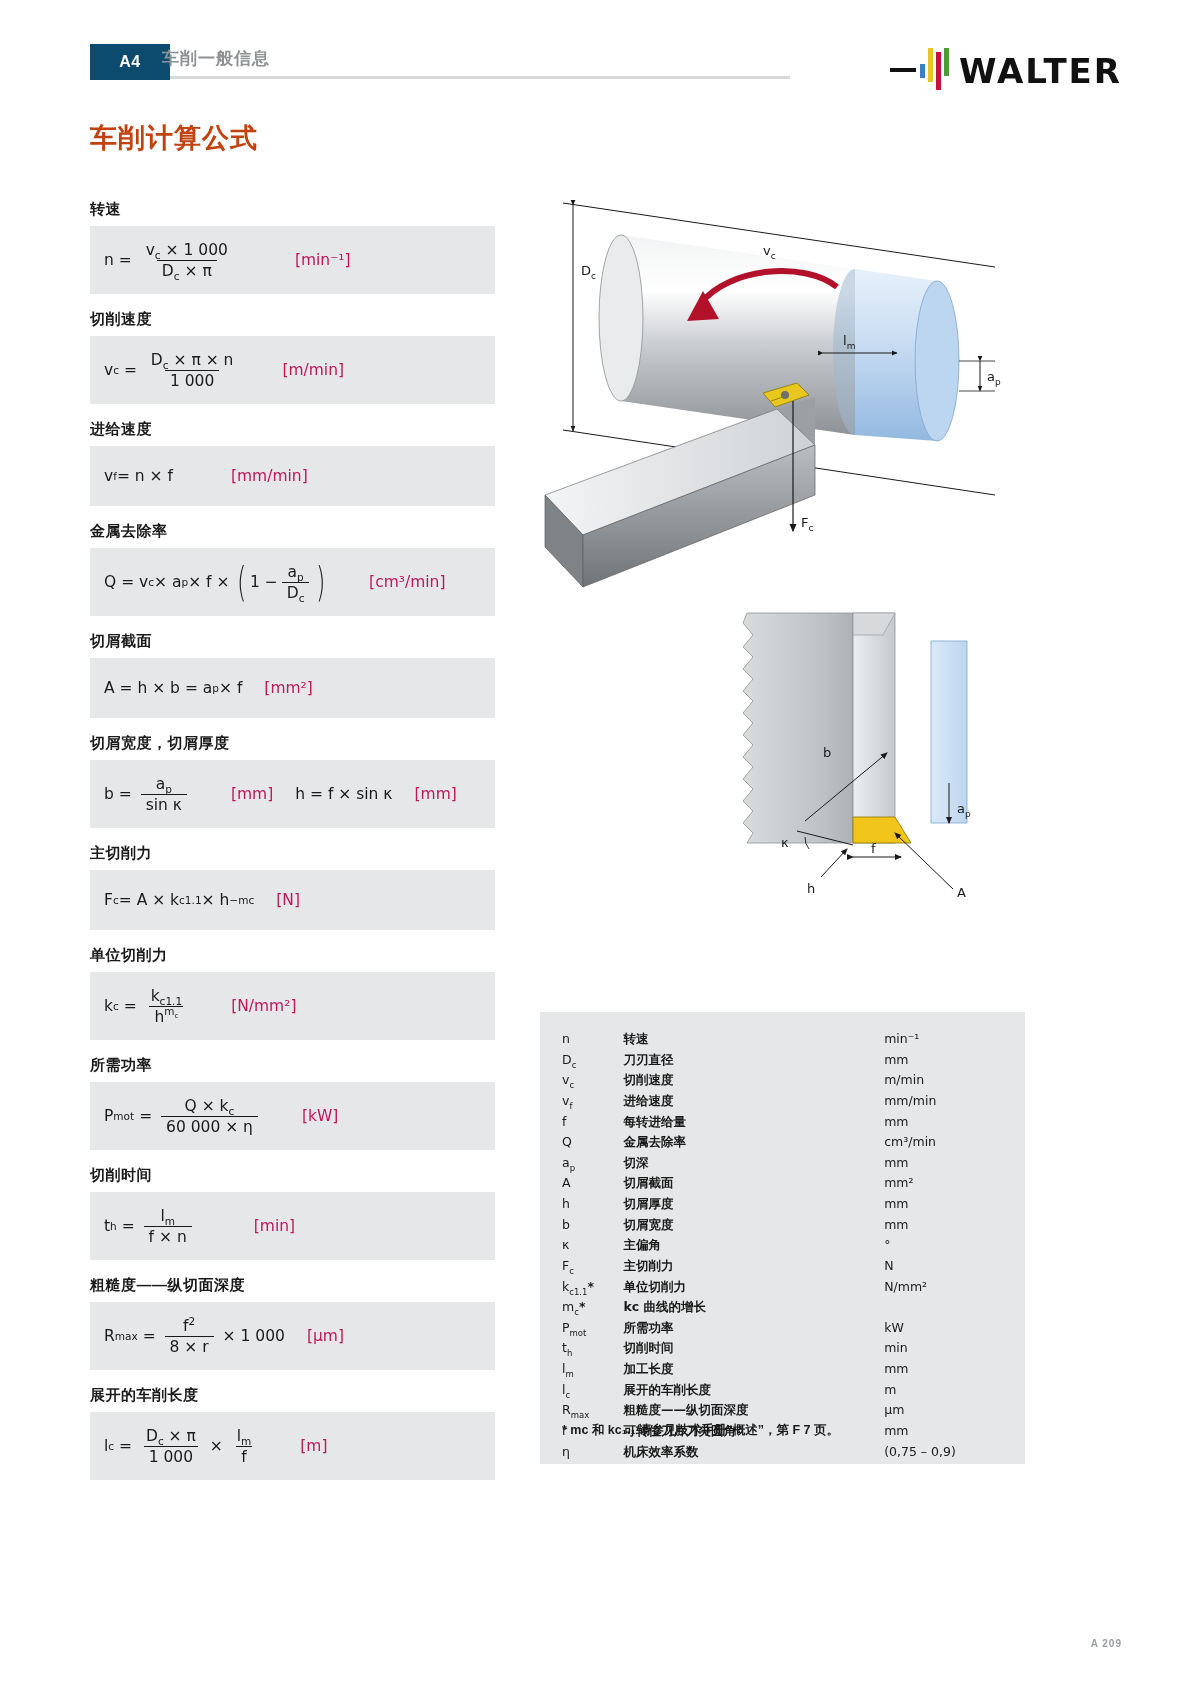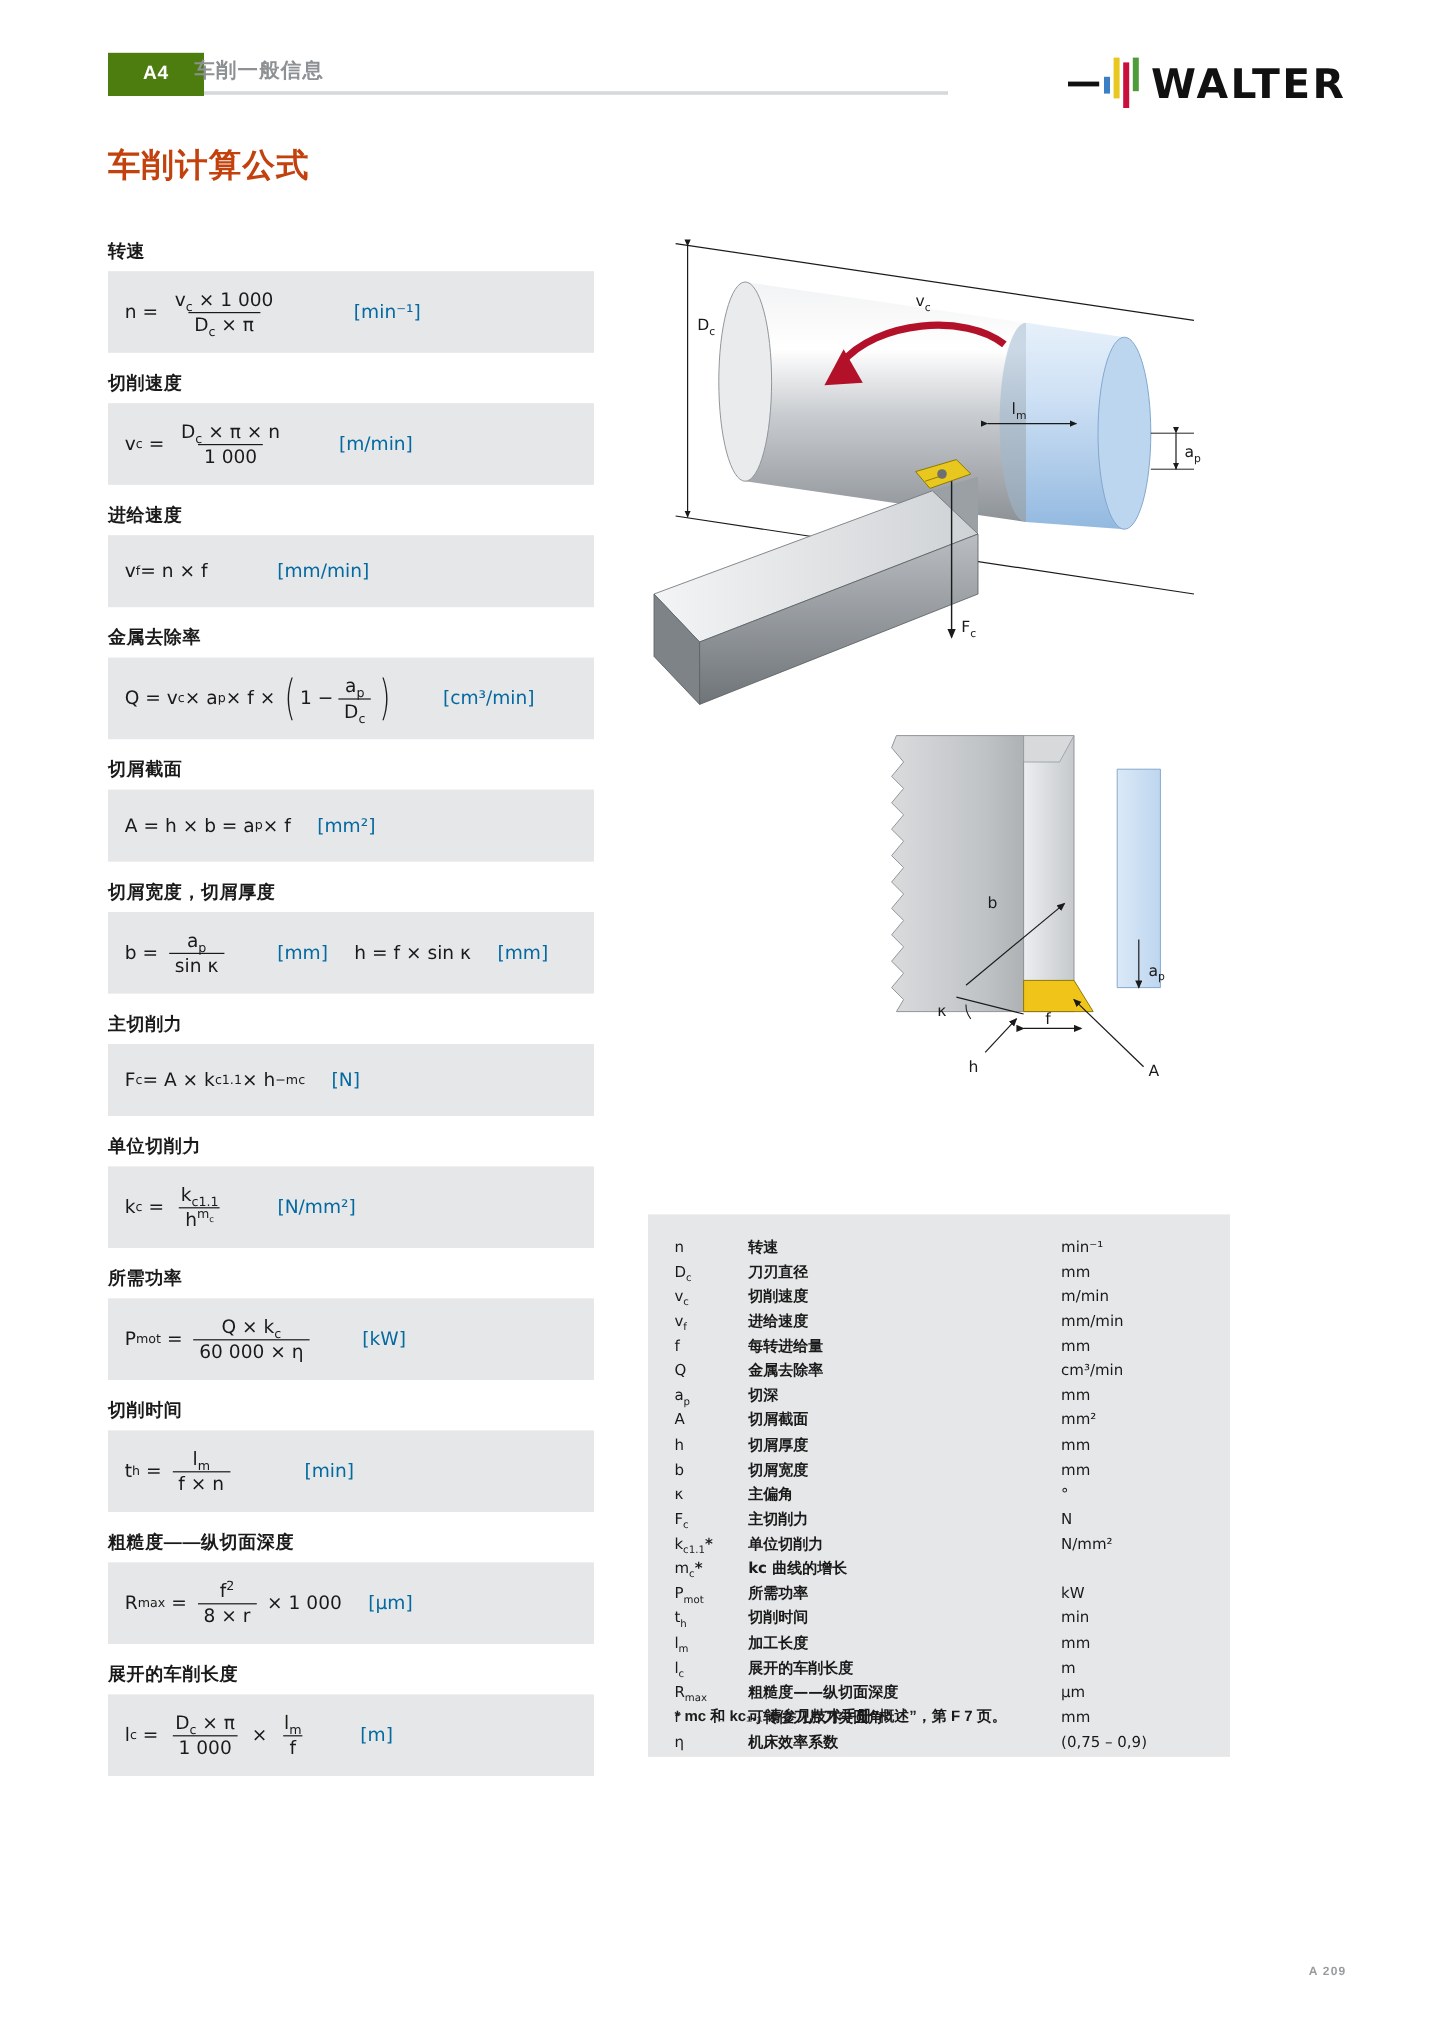--- a/index.html
+++ b/index.html
@@ -11,21 +11,21 @@
     color:#1a1a1a;
     position:relative;
     overflow:hidden;
   }
 
   
   .header { position:absolute; left:0; top:0; width:1200px; height:110px; }
   .hdr-tab {
     position:absolute; left:90px; top:44px;
     width:80px; height:36px;
-    background:#4d7c0f;
+    background:#0c4a6e;
     color:#ffffff;
     font-size:16px; font-weight:bold;
     display:flex; align-items:center; justify-content:center;
     letter-spacing:.5px;
   }
   .hdr-rule {
     position:absolute; left:170px; top:76px; width:620px; height:3px;
     background:#d6d8d9;
   }
   .hdr-title {
@@ -66,21 +66,21 @@
     background:#e6e7e8;
     min-height:60px;
     display:flex; align-items:center;
     padding:8px 14px;
     margin-bottom:16px;
   }
   .f-box.tall { min-height:68px; }
 
   .eq { font-size:15.5px; color:#1a1a1a; display:flex; align-items:center; white-space:nowrap;
         font-family:"DejaVu Sans", sans-serif; }
-  .eq .unit { color:#0369a1; }
+  .eq .unit { color:#be185d; }
   sub { font-size:.68em; vertical-align:sub; line-height:0; }
   sup { font-size:.68em; vertical-align:super; line-height:0; }
 
   .frac { display:inline-flex; flex-direction:column; align-items:center; vertical-align:middle;
           margin:0 4px; }
   .frac .num { padding:0 5px 1px 5px; }
   .frac .den { padding:1px 5px 0 5px; border-top:1.4px solid #1a1a1a; }
 
   .paren { font-size:40px; font-weight:300; line-height:0.85; transform:scaleX(.6); display:inline-block; }
 

